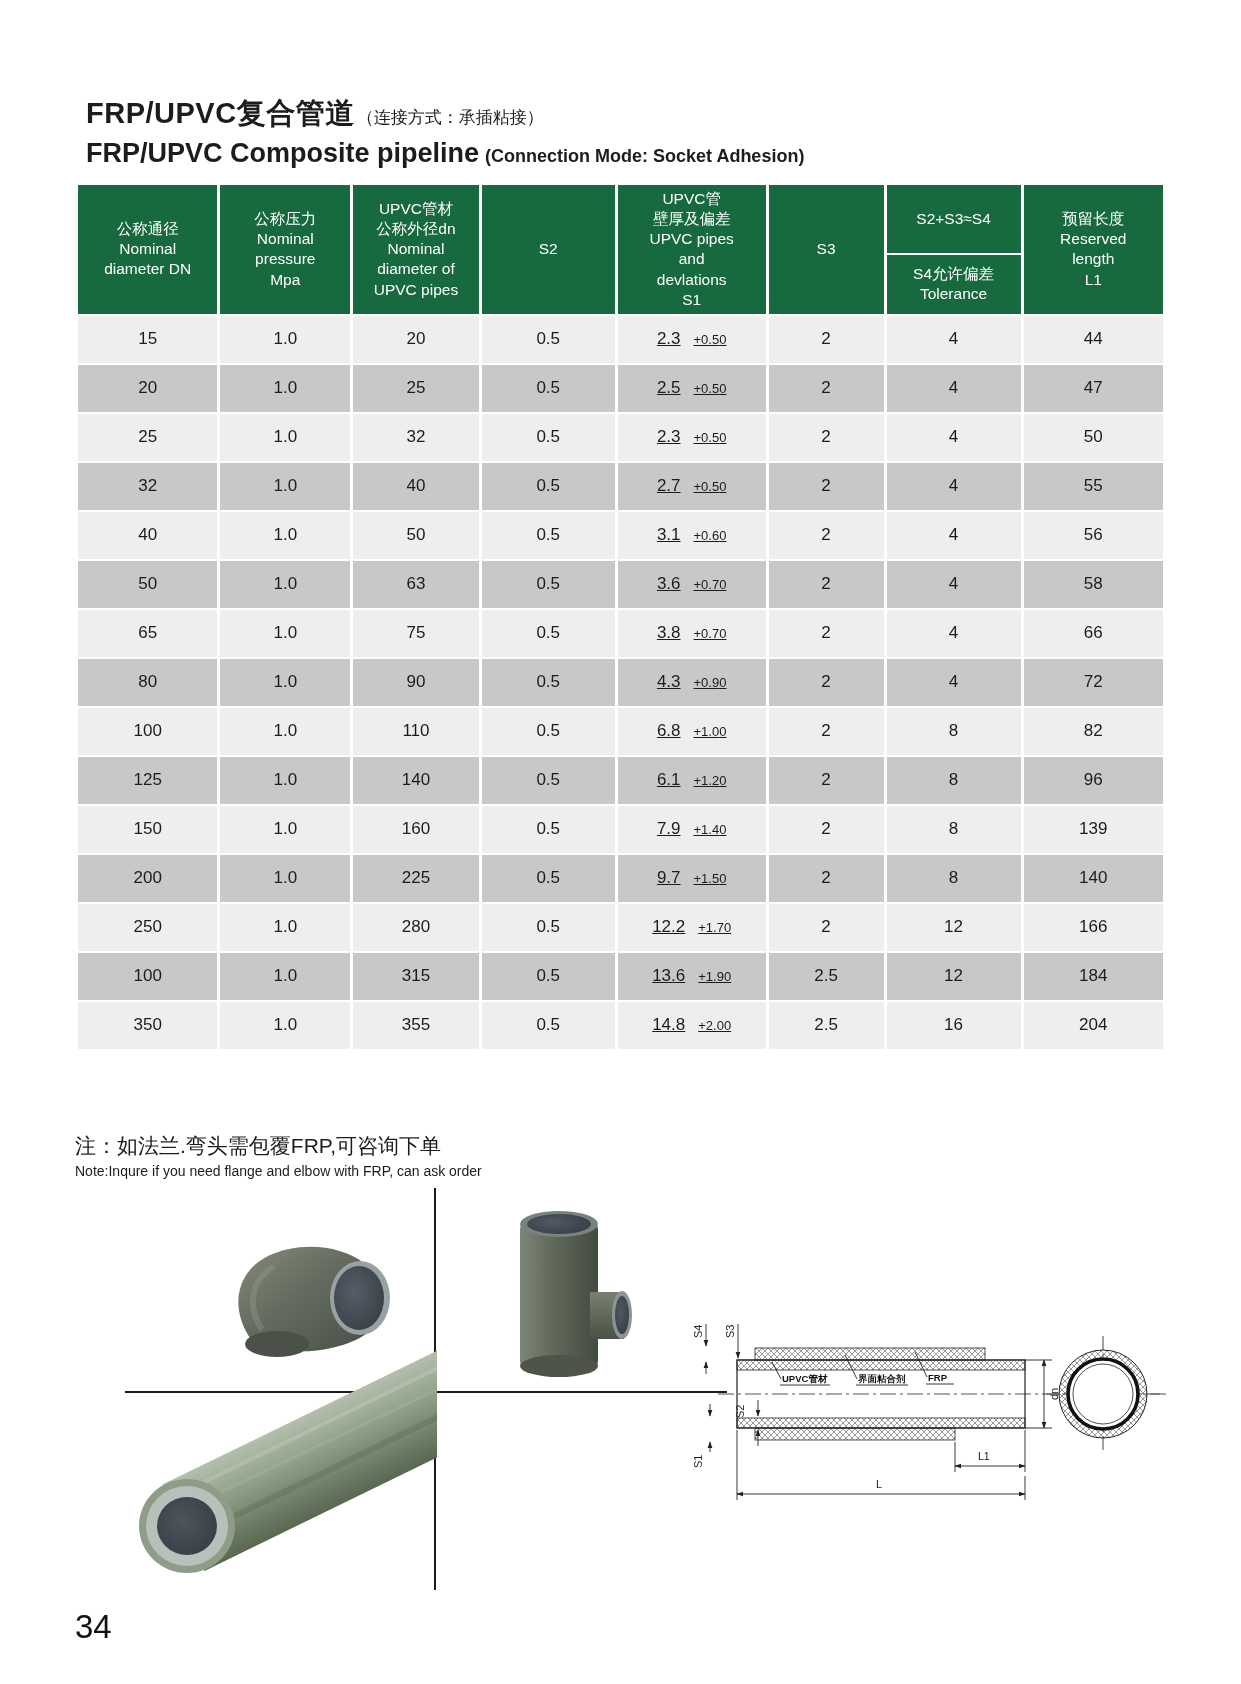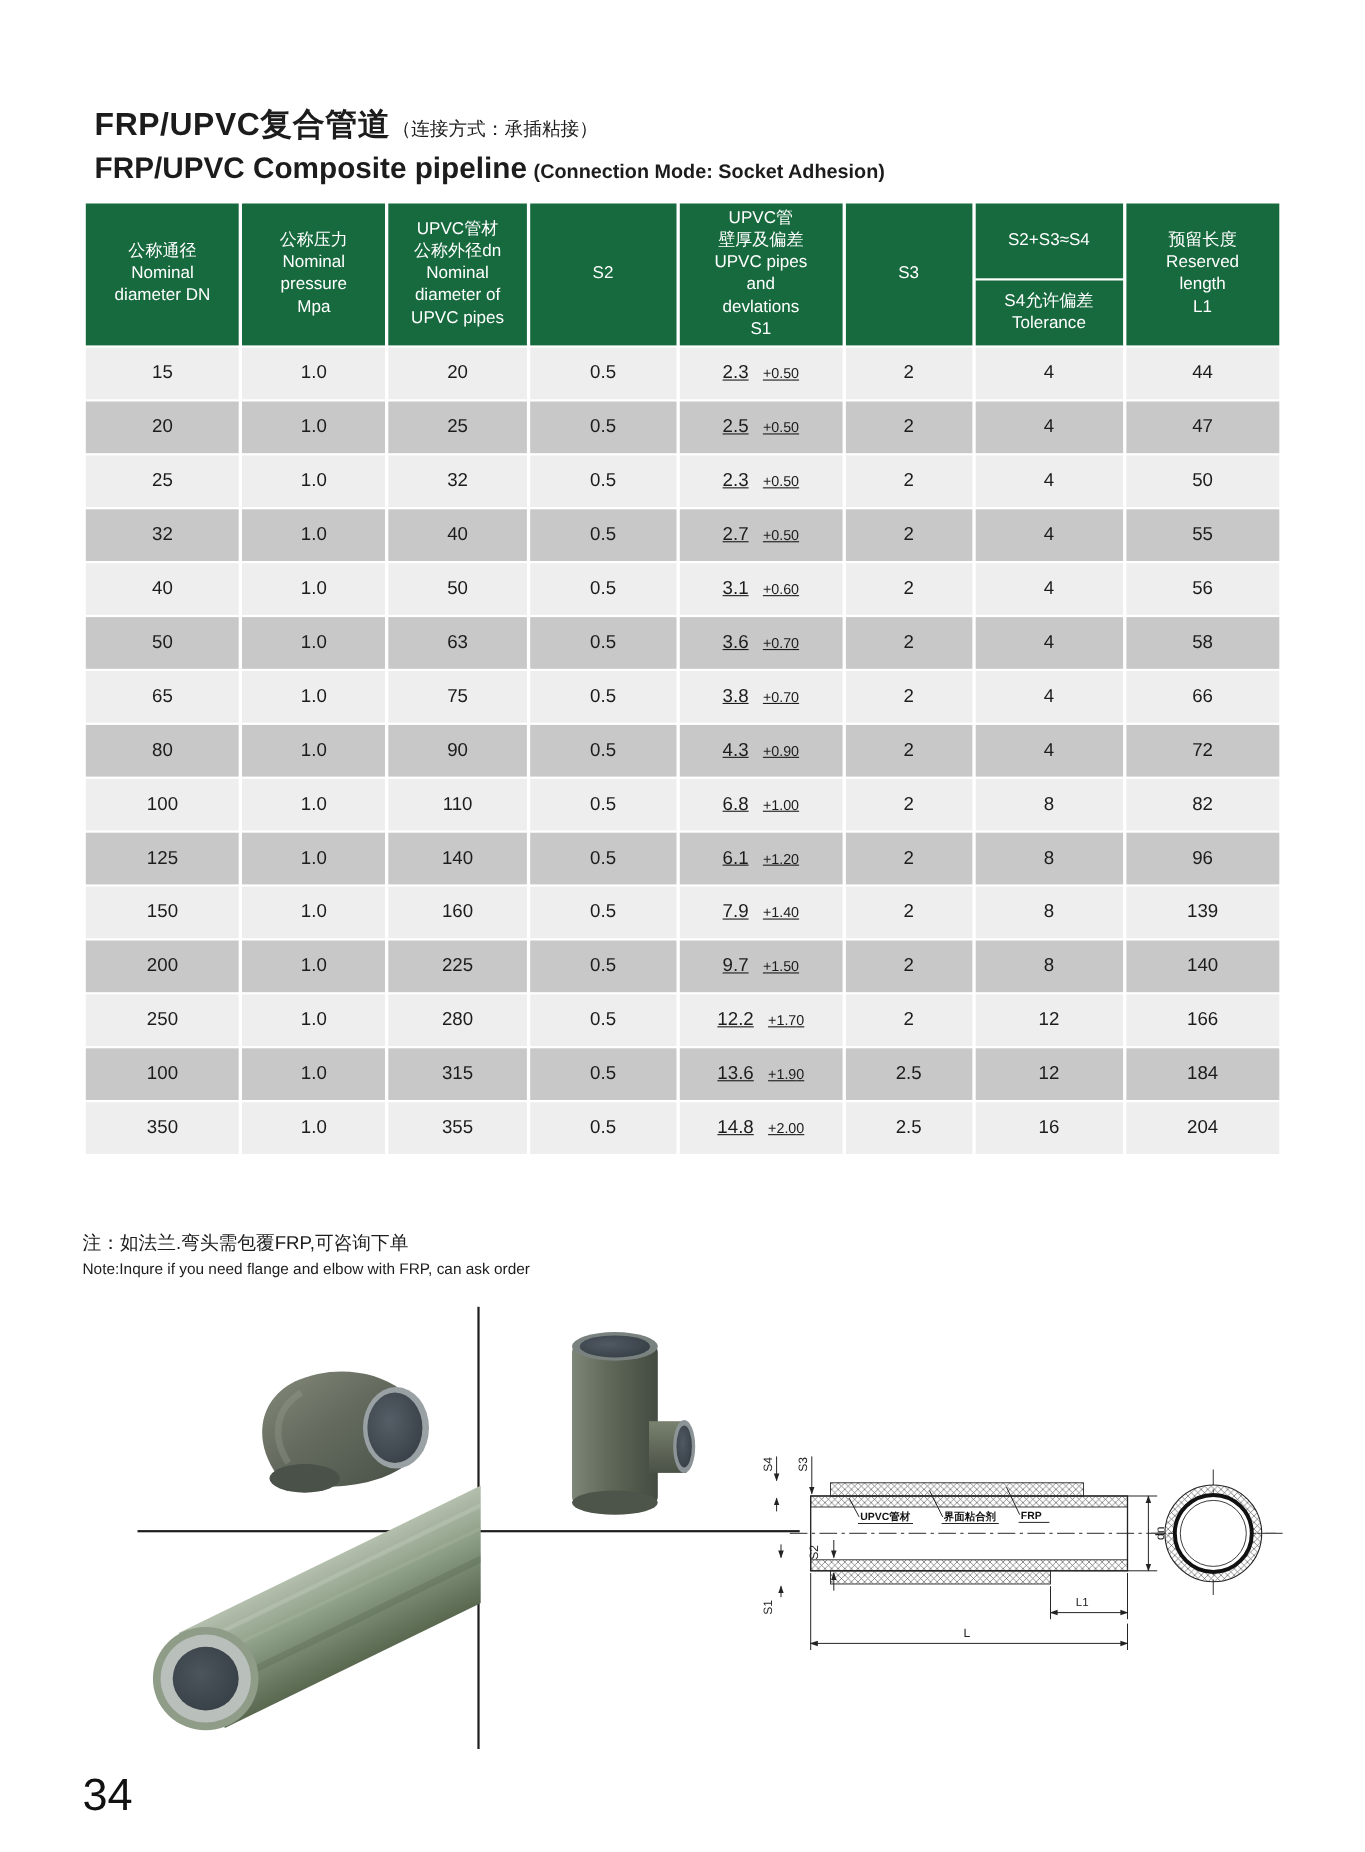--- a/index.html
+++ b/index.html
@@ -57,31 +57,31 @@
     color:var(--ink);
   }
   table.spec tbody tr:nth-child(odd) td{background:var(--row-light);}
   table.spec tbody tr:nth-child(even) td{background:var(--row-dark);}
   td.s1cell{padding:0;}
   .s1flex{display:flex;align-items:center;justify-content:center;gap:13px;text-decoration:underline;}
   .tol{display:inline-flex;align-items:center;font-size:13px;line-height:1.2;}
 
   
   .note-block{left:75px;top:1118px;line-height:1.45;}
-  .note-zh{font-size:17px;}
+  .note-zh{font-size:21px;margin-top:13px;}
   .note-en{font-size:14px;}
 
   
   .cross-v{left:434px;top:1188px;width:2px;height:402px;background:#1d1d1d;z-index:1;}
   .cross-h{left:125px;top:1391px;width:602px;height:2px;background:#1d1d1d;z-index:1;}
   .photo{z-index:2;}
   .diagram{z-index:2;}
 
   
-  .page-num{left:75px;top:1608px;font-size:41px;color:#111;}
+  .page-num{left:75px;top:1608px;font-size:33px;color:#111;}
 </style>
 </head>
 <body>
 
 <div class="abs title-block">
   <div>
     <span class="t-zh-main">FRP/UPVC复合管道</span><span class="t-zh-paren">（连接方式：承插粘接）</span>
   </div>
   <div class="t-en">
     <span class="t-en-main">FRP/UPVC Composite pipeline</span><span class="t-en-paren">(Connection Mode: Socket Adhesion)</span>

